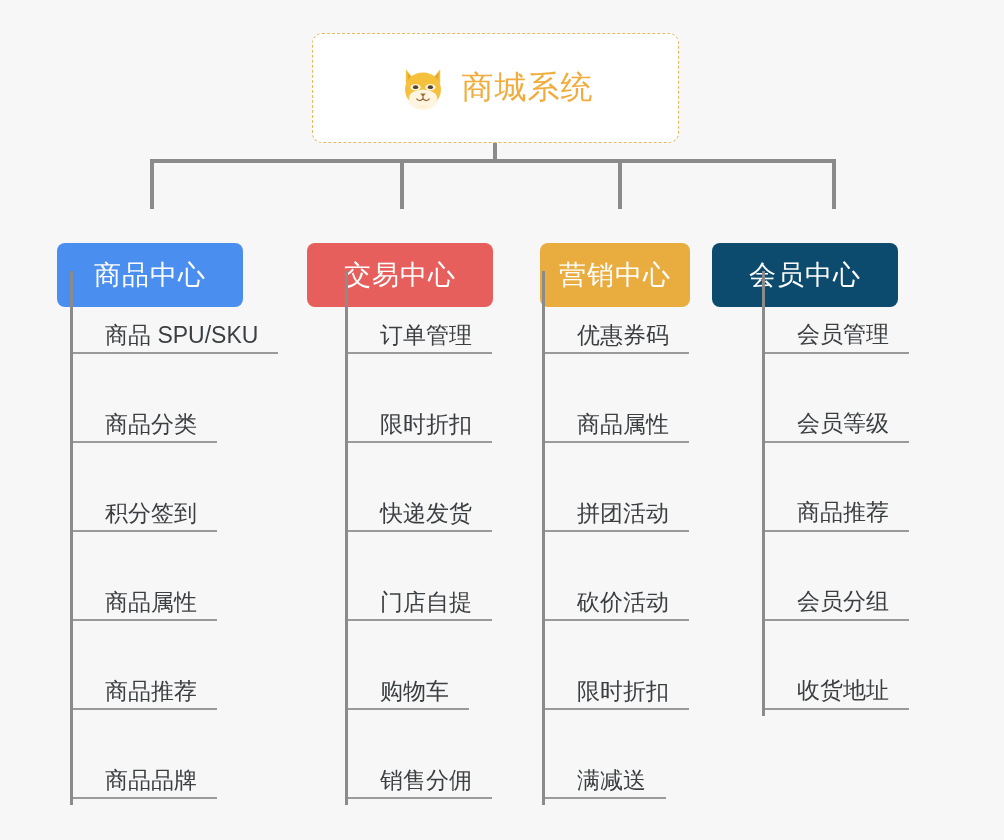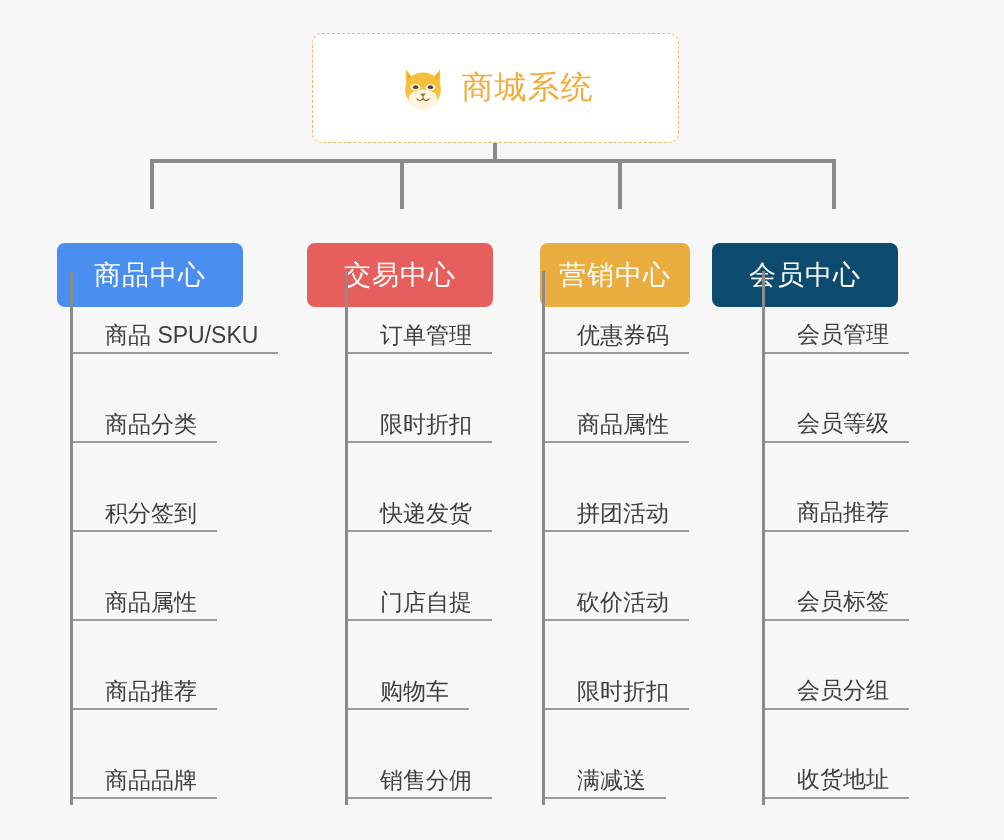--- a/index.html
+++ b/index.html
@@ -214,23 +214,20 @@
     <div class="leaf-item">
         <span class="leaf-label">会员管理</span>
       </div>
     <div class="leaf-item">
         <span class="leaf-label">会员等级</span>
       </div>
     <div class="leaf-item">
         <span class="leaf-label">商品推荐</span>
       </div>
     <div class="leaf-item">
-        <span class="leaf-label">会员标签</span>
-      </div>
-    <div class="leaf-item">
         <span class="leaf-label">会员分组</span>
       </div>
     <div class="leaf-item">
         <span class="leaf-label">收货地址</span>
       </div>
   </div>
 
 </div>
 
 </body></html>

